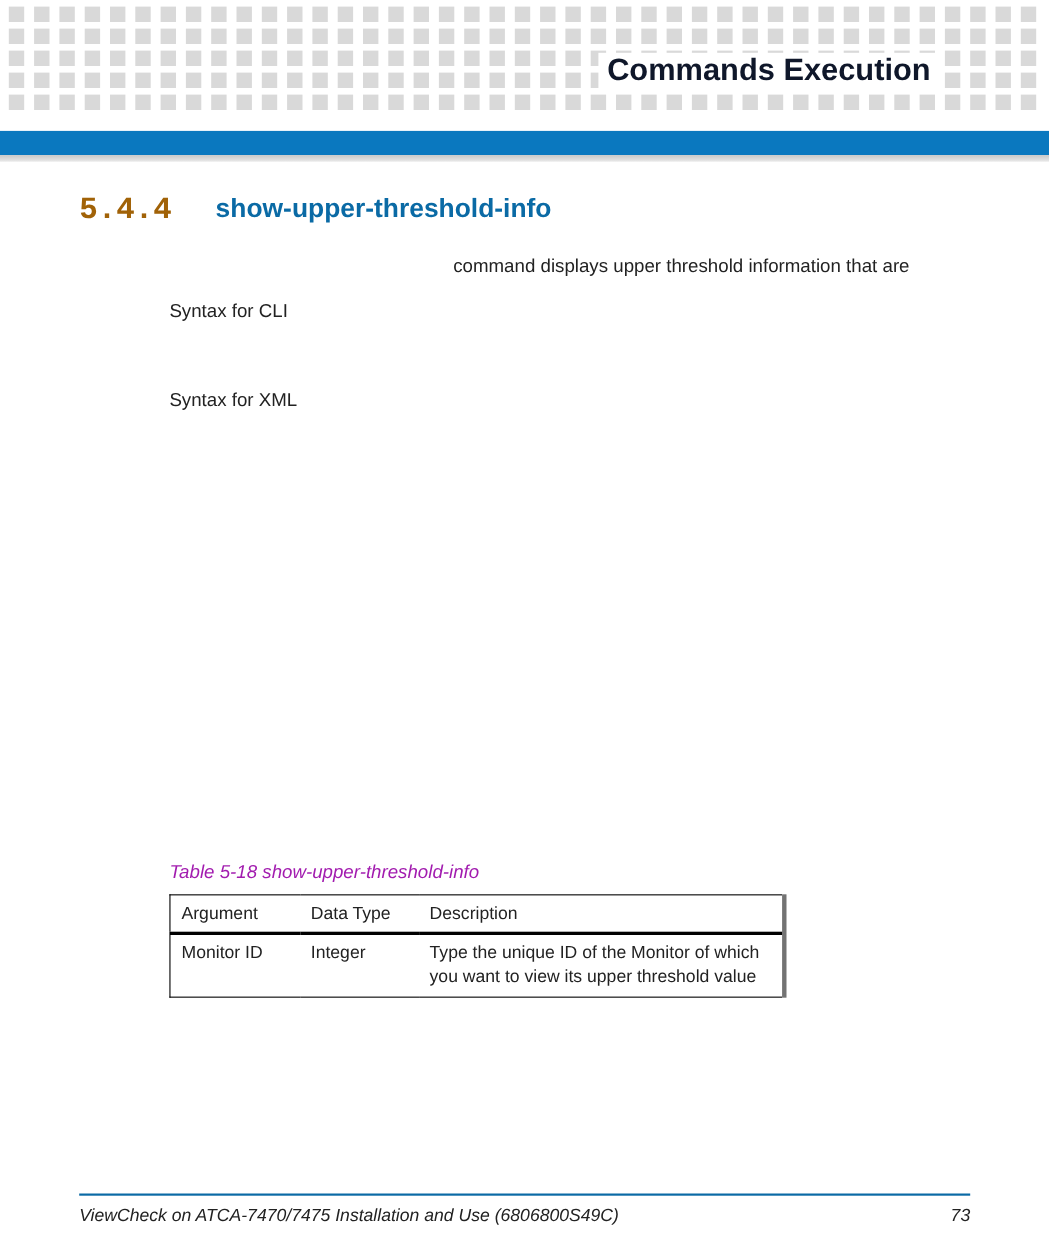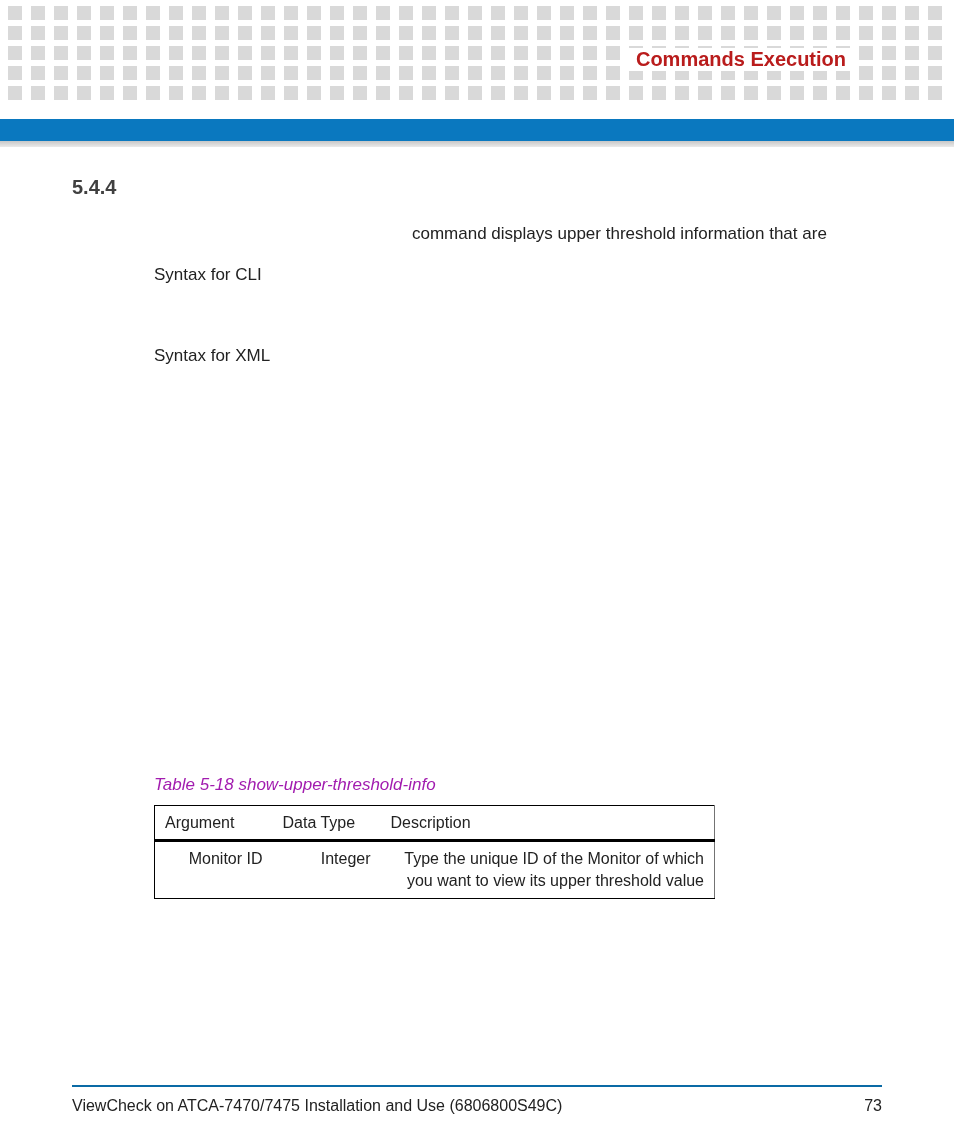--- a/index.html
+++ b/index.html
@@ -4,50 +4,50 @@
 <style>
   * { box-sizing: border-box; margin: 0; padding: 0; }
   html, body { width: 954px; height: 1145px; background: #fff; font-family: "Myriad Pro", "Segoe UI", Arial, sans-serif; color: #222; }
   .page { position: relative; width: 954px; height: 1145px; overflow: hidden; }
 
   
   .dots { position: absolute; left: 0; right: 0; pointer-events: none; }
   .dot-row { display: flex; gap: 9px; padding-left: 8px; margin-bottom: 6px; }
   .dot-row span { width: 14px; height: 14px; background: #d9d9d9; }
 
-  .header-title { position: absolute; top: 48px; right: 100px; background: #fff; padding: 0 8px; font-weight: 700; color: #b91c1c; font-size: 20px; }
+  .header-title { position: absolute; top: 48px; right: 100px; background: #fff; padding: 0 8px; font-weight: 700; color: #0f172a; font-size: 28px; }
 
   .blue-bar { position: absolute; top: 119px; left: 0; right: 0; height: 22px; background: #0a78bf; }
   .blue-bar::after { content: ""; position: absolute; left: 0; right: 0; bottom: -6px; height: 6px; background: linear-gradient(#c7c7c7, #eaeaea); }
 
   .content { position: absolute; top: 176px; left: 72px; right: 72px; }
 
   .sec-head { display: flex; gap: 40px; margin-bottom: 24px; }
-  .sec-num { color: #404040; font-weight: 700; font-size: 20px; }
+  .sec-num { color: #a16207; font-weight: 700; font-size: 28px; font-family: Liberation Mono, monospace; }
   .sec-title { color: #0a6aa5; font-weight: 700; font-size: 24px; }
 
   .body-col { margin-left: 82px; font-size: 17px; line-height: 1.35; color: #222; }
   .para { margin-bottom: 18px; }
   .indent-line { display: block; }
   .first-indent { margin-left: 258px; }
 
   .big-gap { height: 370px; }
 
   .table-caption { color: #a21caf; font-style: italic; font-size: 17px; margin: 18px 0 8px 0; }
 
   table.thr { border-collapse: collapse; width: 561px; }
   table.thr th, table.thr td { font-size: 16px; text-align: left; vertical-align: top; padding: 6px 10px; font-weight: 400; }
   table.thr thead th { border-top: 1px solid #000; border-bottom: 3px solid #000; }
-  table.thr tbody td { border-bottom: 1px solid #000; text-align: right; }
+  table.thr tbody td { border-bottom: 1px solid #000; }
   table.thr th:first-child, table.thr td:first-child { border-left: 1px solid #000; }
-  table.thr th:last-child, table.thr td:last-child { border-right: 1px solid #737373; }
+  table.thr th:last-child, table.thr td:last-child { border-right: 4px solid #737373; }
   table.thr col.c1 { width: 118px; }
   table.thr col.c2 { width: 108px; }
 
-  .footer { position: absolute; left: 72px; right: 72px; bottom: 30px; }
+  .footer { position: absolute; left: 72px; right: 72px; bottom: 30px; font-style: italic; }
   .footer-rule { height: 0; border-top: 2px solid #0a6aa5; margin-bottom: 10px; }
   .footer-row { display: flex; justify-content: space-between; font-size: 16px; color: #222; }
 </style>
 </head>
 <body>
 <div class="page">
 
   <div class="dots" style="top:6px;">
     <div class="dot-row">
         <span></span>
@@ -266,20 +266,21 @@
       </div>
   </div>
 
   <div class="header-title">Commands Execution</div>
 
   <div class="blue-bar"></div>
 
   <div class="content">
     <div class="sec-head">
       <div class="sec-num">5.4.4</div>
+      <div class="sec-title">show-upper-threshold-info</div>
     </div>
 
     <div class="body-col">
       <div class="para">
         <span class="indent-line first-indent">command displays upper threshold information that are</span>
       </div>
 
       <div class="para">Syntax for CLI</div>
 
       <div style="height:40px"></div>

